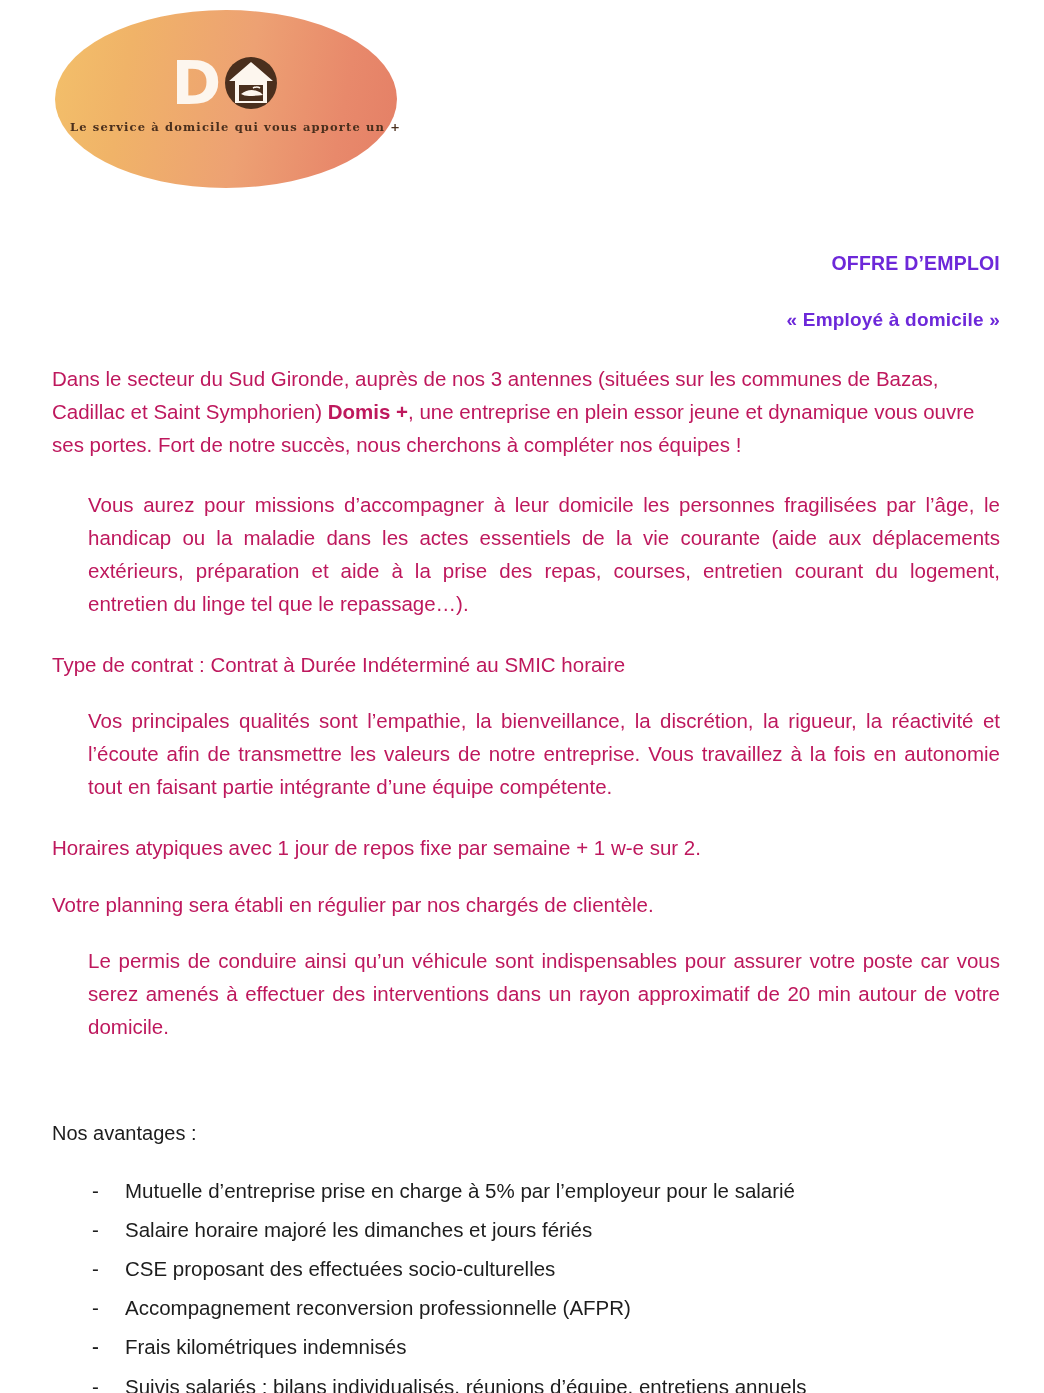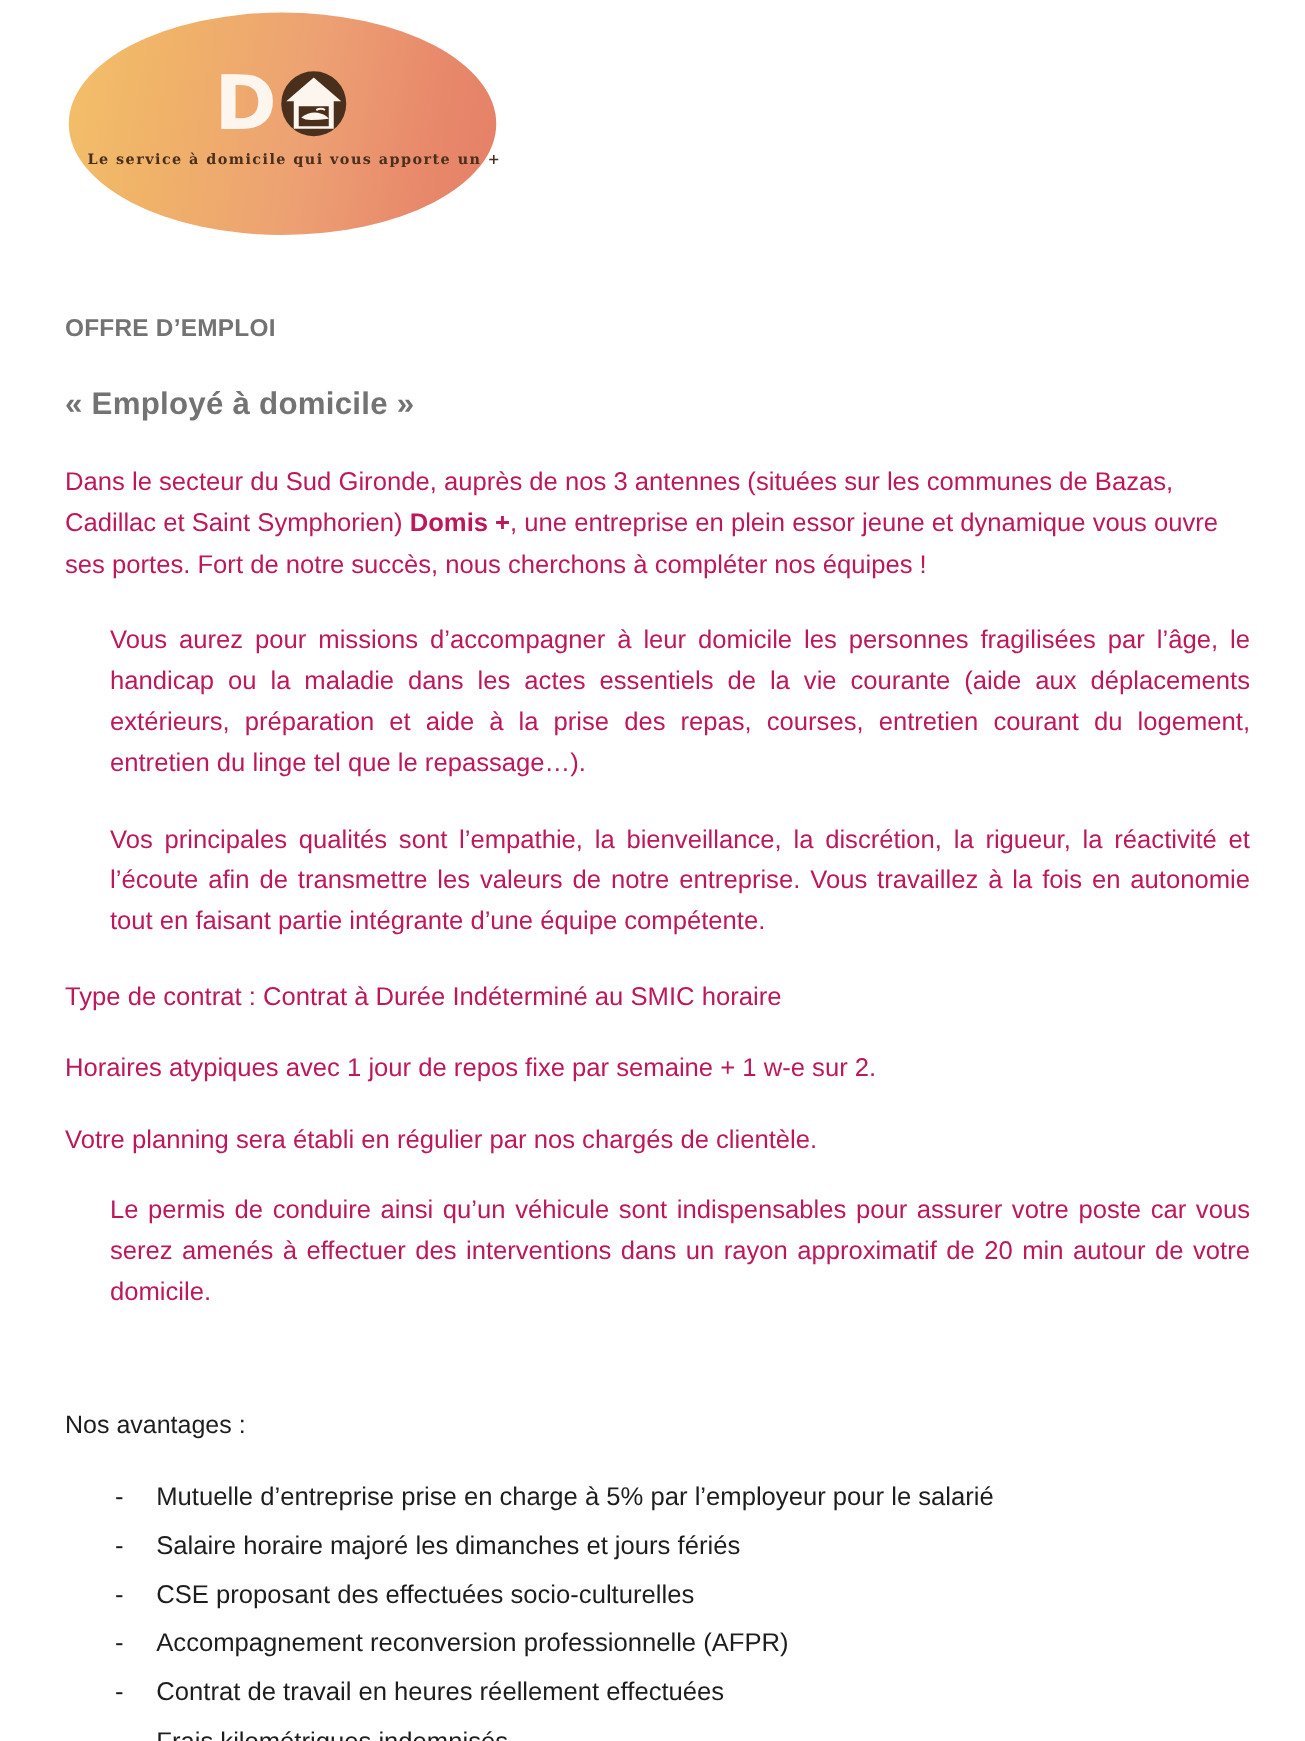--- a/index.html
+++ b/index.html
@@ -80,31 +80,31 @@
   
   .doc {
     position: absolute;
     left: 52px;
     top: 252px;
     width: 948px;
   }
 
   .title-main,
   .title-sub {
-    text-align: left;
+    text-align: right;
     font-weight: bold;
-    color: #737373;
+    color: #6d28d9;
   }
   .title-main {
     font-size: 19.5px;
     letter-spacing: 0.2px;
     margin: 0 0 34px 0;
   }
   .title-sub {
-    font-size: 25px;
+    font-size: 19px;
     letter-spacing: 0.2px;
     margin: 0 0 32px 0;
   }
 
   p.para {
     margin: 0 0 28px 0;
     font-size: 20.5px;
     line-height: 1.60;
     color: #be185d;
     text-align: left;
@@ -171,38 +171,38 @@
 
   <div class="doc">
 
     <div class="title-main">OFFRE D’EMPLOI</div>
     <div class="title-sub">« Employé à domicile »</div>
 
     <p class="para"><span>Dans le secteur du Sud Gironde, auprès de nos 3 antennes (situées sur les communes de Bazas, Cadillac et Saint Symphorien) </span><b class="strong">Domis +</b><span>, une entreprise en plein essor jeune et dynamique vous ouvre ses portes. Fort de notre succès, nous cherchons à compléter nos équipes !</span></p>
 
     <p class="para justify">Vous aurez pour missions d’accompagner à leur domicile les personnes fragilisées par l’âge, le handicap ou la maladie dans les actes essentiels de la vie courante (aide aux déplacements extérieurs, préparation et aide à la prise des repas, courses, entretien courant du logement, entretien du linge tel que le repassage…).</p>
 
+    <p class="para tight">Type de contrat : Contrat à Durée Indéterminé au SMIC horaire</p>
+
     <p class="para justify">Vos principales qualités sont l’empathie, la bienveillance, la discrétion, la rigueur, la réactivité et l’écoute afin de transmettre les valeurs de notre entreprise. Vous travaillez à la fois en autonomie tout en faisant partie intégrante d’une équipe compétente.</p>
-
-    <p class="para tight">Type de contrat : Contrat à Durée Indéterminé au SMIC horaire</p>
 
     <p class="para tight">Horaires atypiques avec 1 jour de repos fixe par semaine + 1 w-e sur 2.</p>
 
     <p class="para tight">Votre planning sera établi en régulier par nos chargés de clientèle.</p>
 
     <p class="para justify">Le permis de conduire ainsi qu’un véhicule sont indispensables pour assurer votre poste car vous serez amenés à effectuer des interventions dans un rayon approximatif de 20 min autour de votre domicile.</p>
 
     <div class="gap-lg"></div>
 
     <div class="avantages-head">Nos avantages :</div>
 
     <ul class="benefits">
       <li><span class="dash">-</span><span>Mutuelle d’entreprise prise en charge à 5% par l’employeur pour le salarié</span></li>
       <li><span class="dash">-</span><span>Salaire horaire majoré les dimanches et jours fériés</span></li>
       <li><span class="dash">-</span><span>CSE proposant des effectuées socio-culturelles</span></li>
       <li><span class="dash">-</span><span>Accompagnement reconversion professionnelle (AFPR)</span></li>
-      <li><span class="dash">-</span><span>Contrat de travail en heures réellement effectuées</span></li>
+      <li><span class="dash">-</span></li>
       <li><span class="dash">-</span><span>Frais kilométriques indemnisés</span></li>
       <li><span class="dash">-</span><span>Suivis salariés : bilans individualisés, réunions d’équipe, entretiens annuels</span></li>
     </ul>
 
   </div>
 </div>
 
 </body></html>

